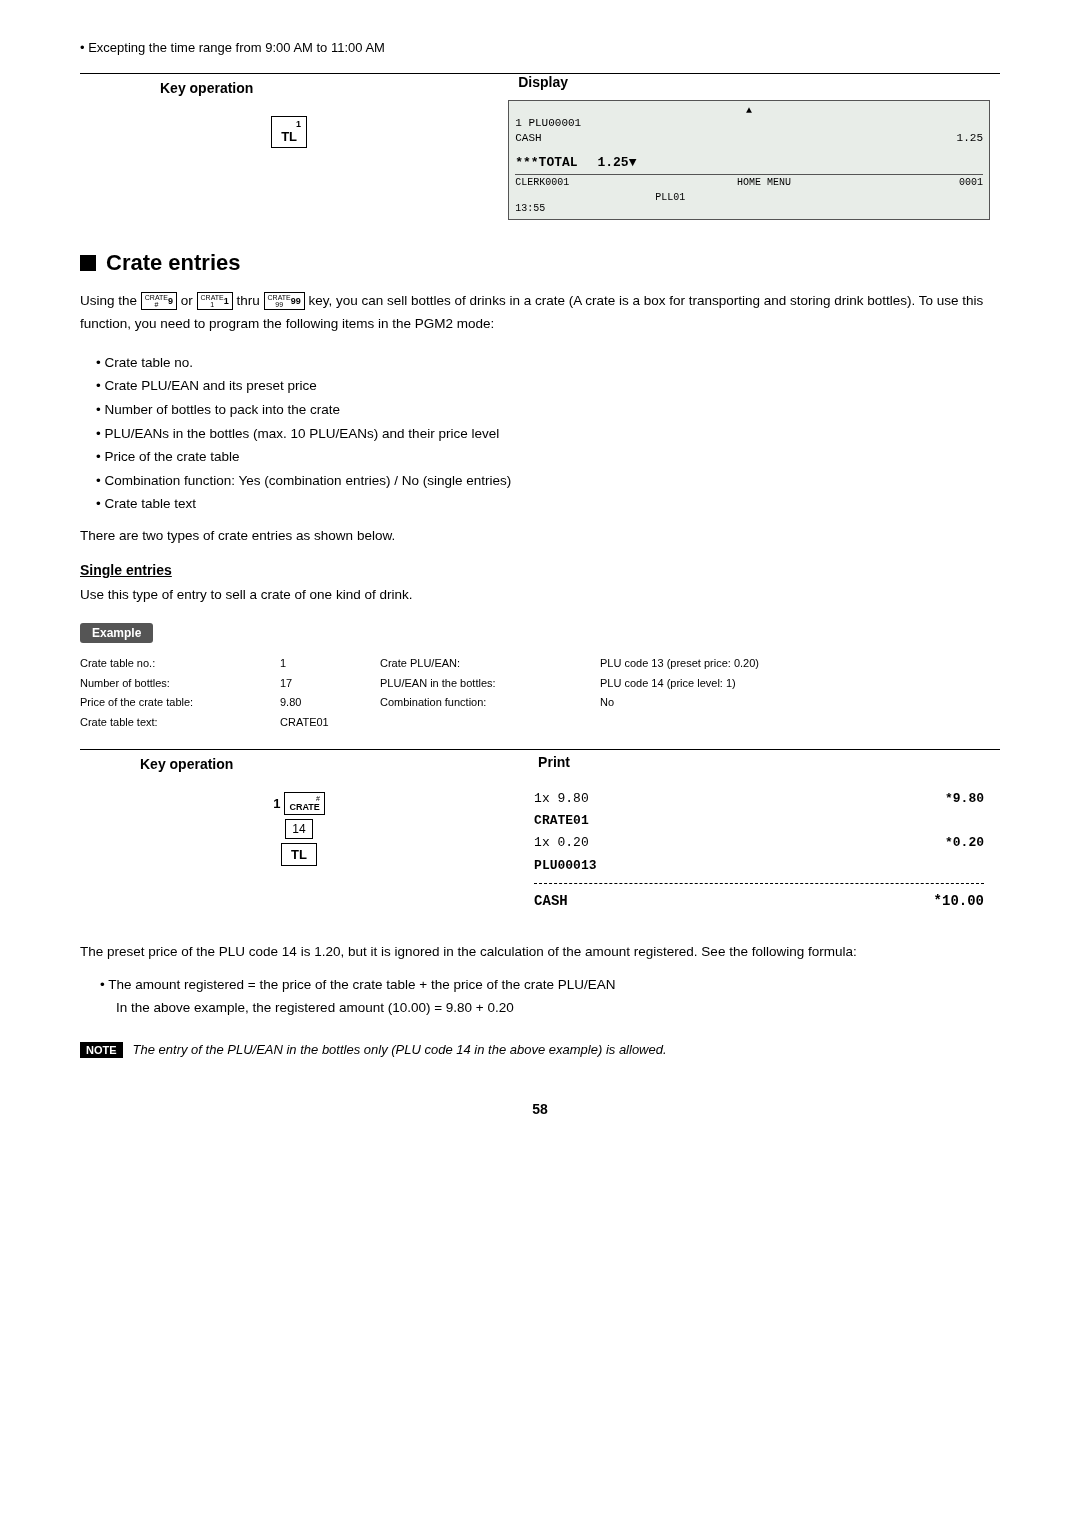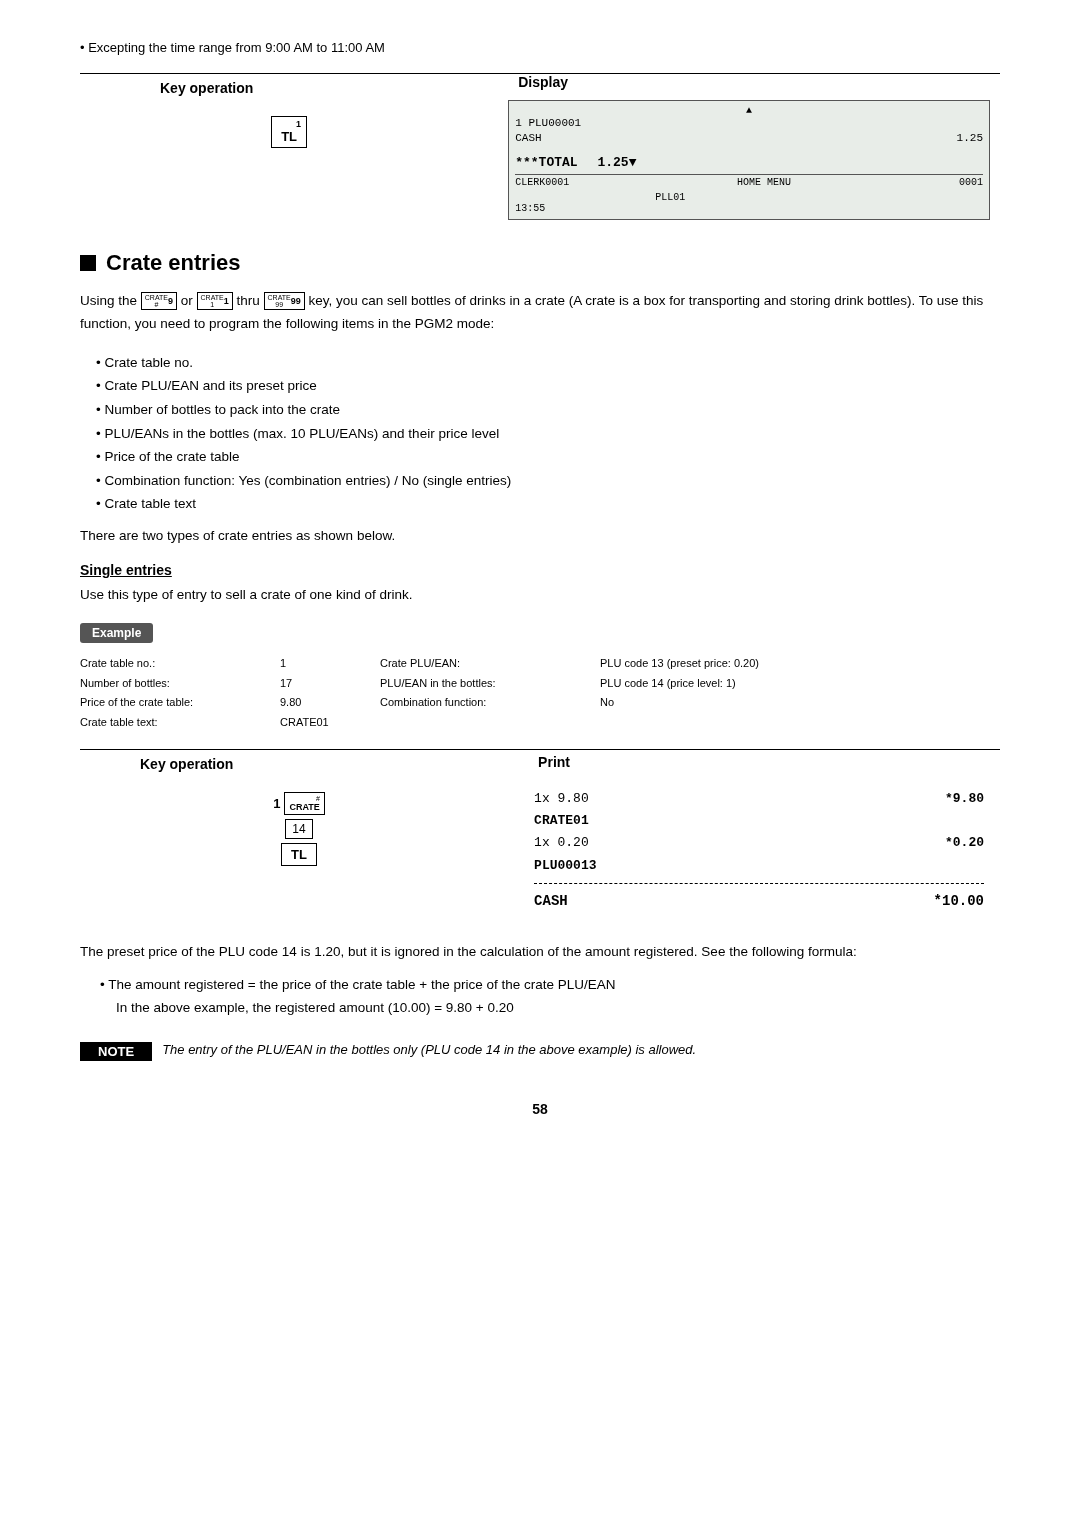--- a/index.html
+++ b/index.html
@@ -293,22 +293,22 @@
       display: flex;
       align-items: flex-start;
       gap: 10px;
       margin-top: 20px;
       margin-bottom: 20px;
     }
     .note-label {
       background: #000;
       color: #fff;
       font-weight: bold;
-      font-size: 13px;
-      padding: 2px 18px;
+      font-size: 11px;
+      padding: 2px 6px;
       flex-shrink: 0;
       margin-top: 2px;
     }
     .note-text {
       font-size: 13px;
       font-style: italic;
       line-height: 1.6;
     }
 
     .page-number {

